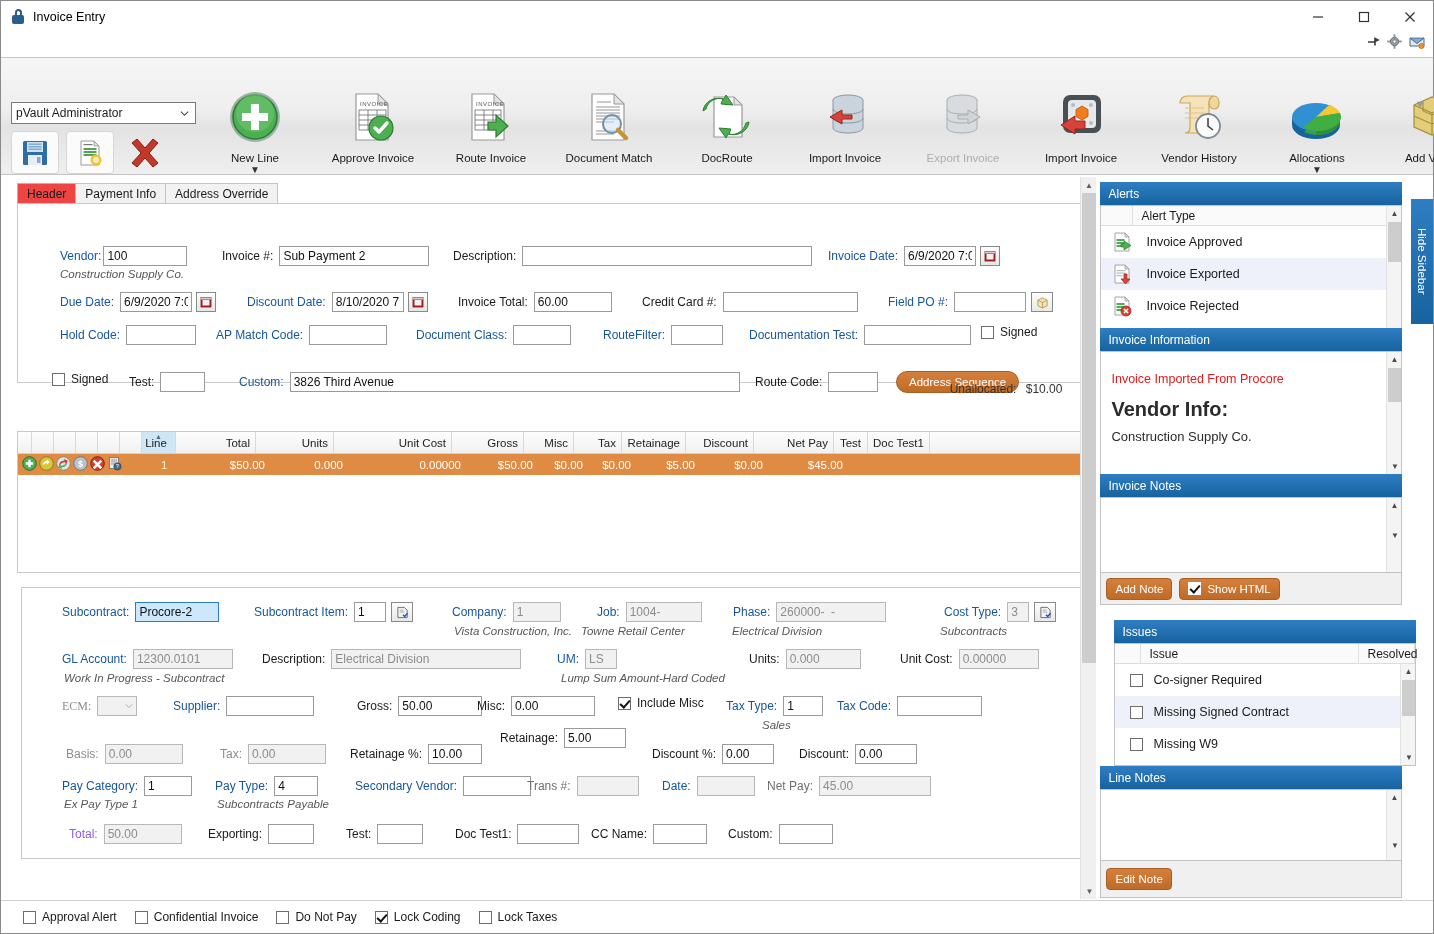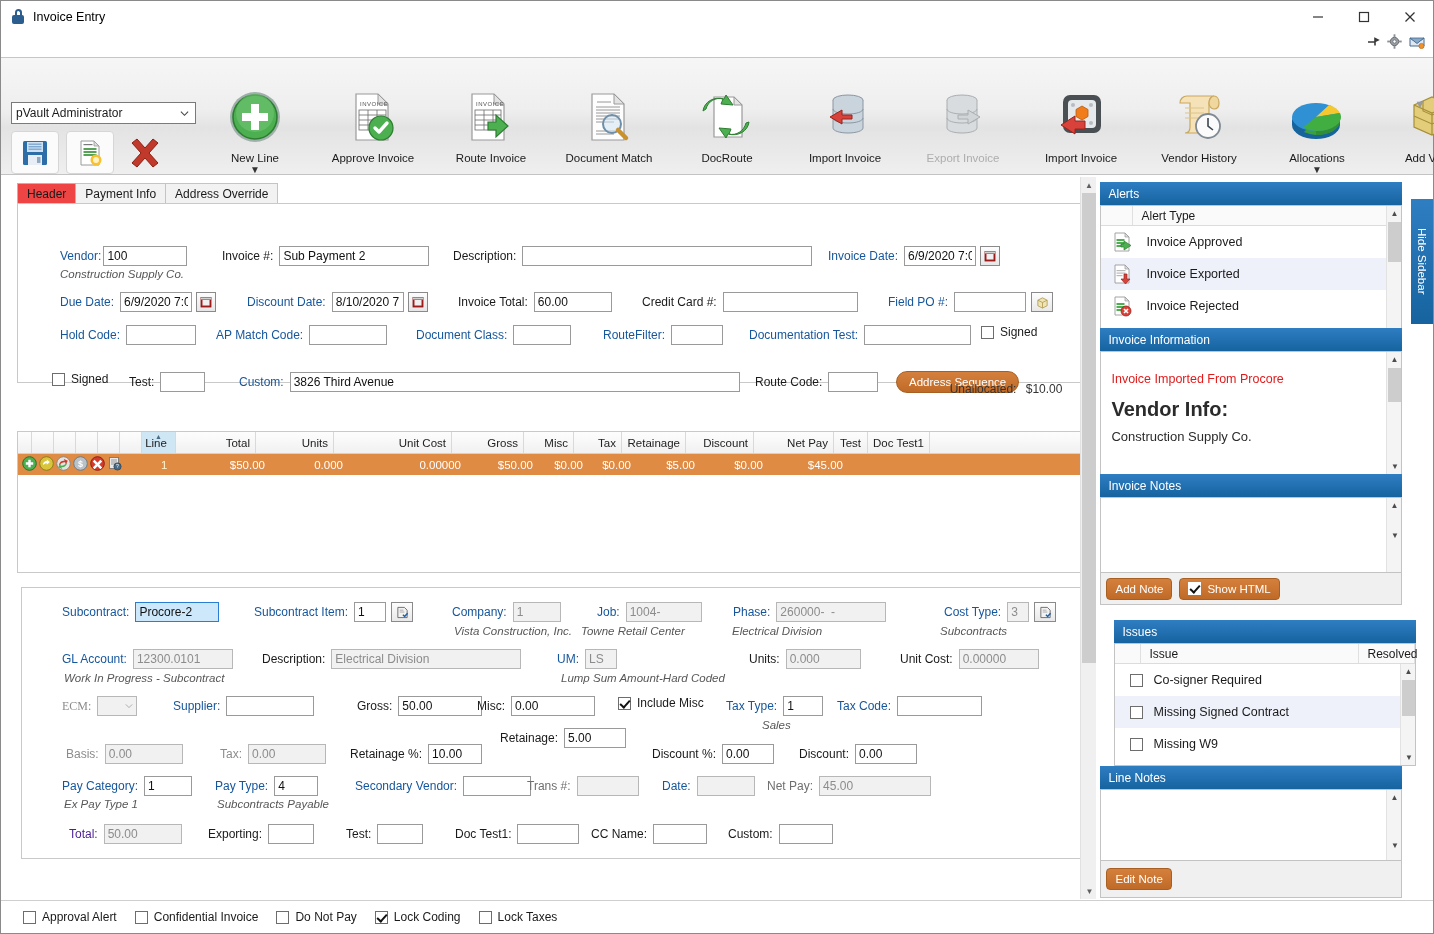--- a/index.html
+++ b/index.html
@@ -839,21 +839,21 @@
         <div class="row" style="left:640px; top:188px;">
           <span class="lnk">Date:</span>
           <input class="f ro" style="width: 58px; margin-left: 6px;" value="">
         </div>
         <div class="row" style="left:745px; top:188px;">
           <span class="lbl" style="color:#6f6f6f;">Net Pay:</span>
           <input class="f ro" style="width: 112px; margin-left: 6px;" value="45.00">
         </div>
 
         <div class="row" style="left:47px; top:236px;">
-          <span class="lbl" style="color:#4c1d95;">Total:</span>
+          <span class="lbl" style="color:#8b5cf6;">Total:</span>
           <input class="f ro" style="width: 78px; margin-left: 6px;" value="50.00">
         </div>
         <div class="row" style="left:186px; top:236px;">
           <span class="lbl">Exporting:</span>
           <input class="f" style="width: 46px; margin-left: 6px;" value="">
         </div>
         <div class="row" style="left:324px; top:236px;">
           <span class="lbl">Test:</span>
           <input class="f" style="width: 46px; margin-left: 6px;" value="">
         </div>

